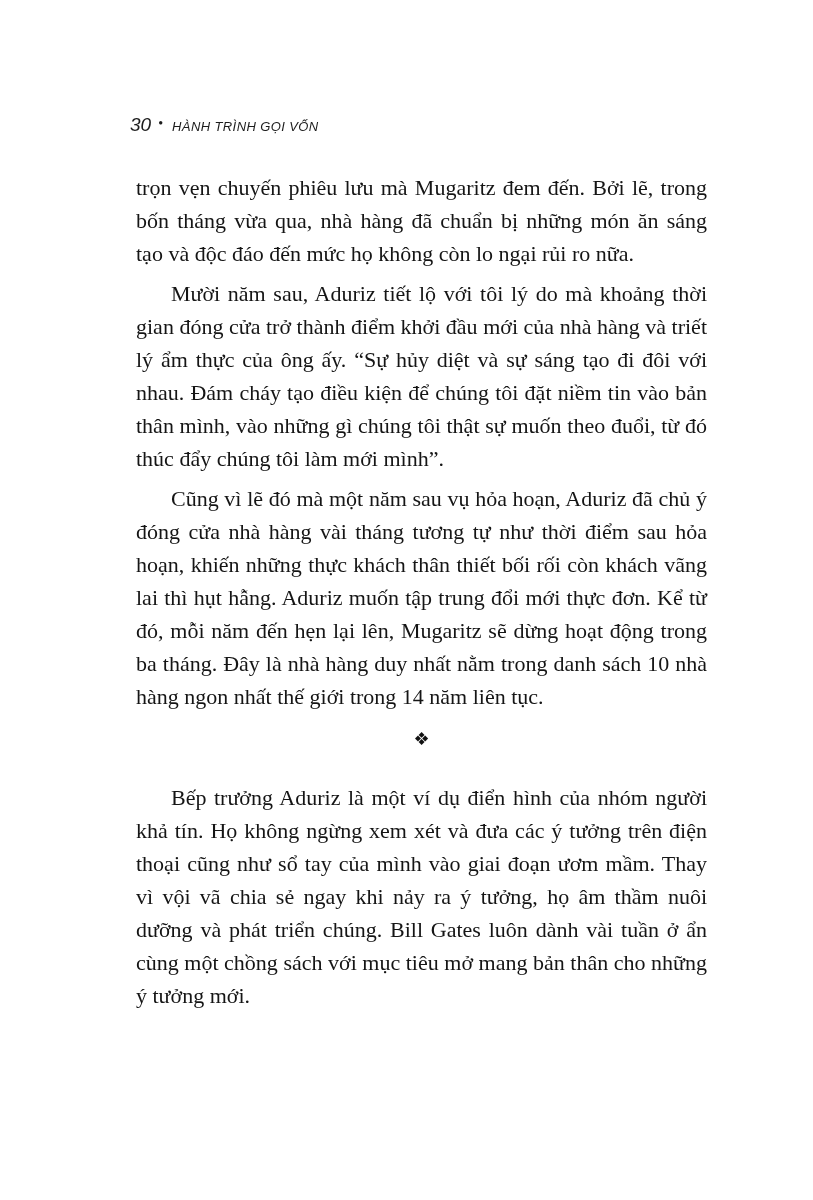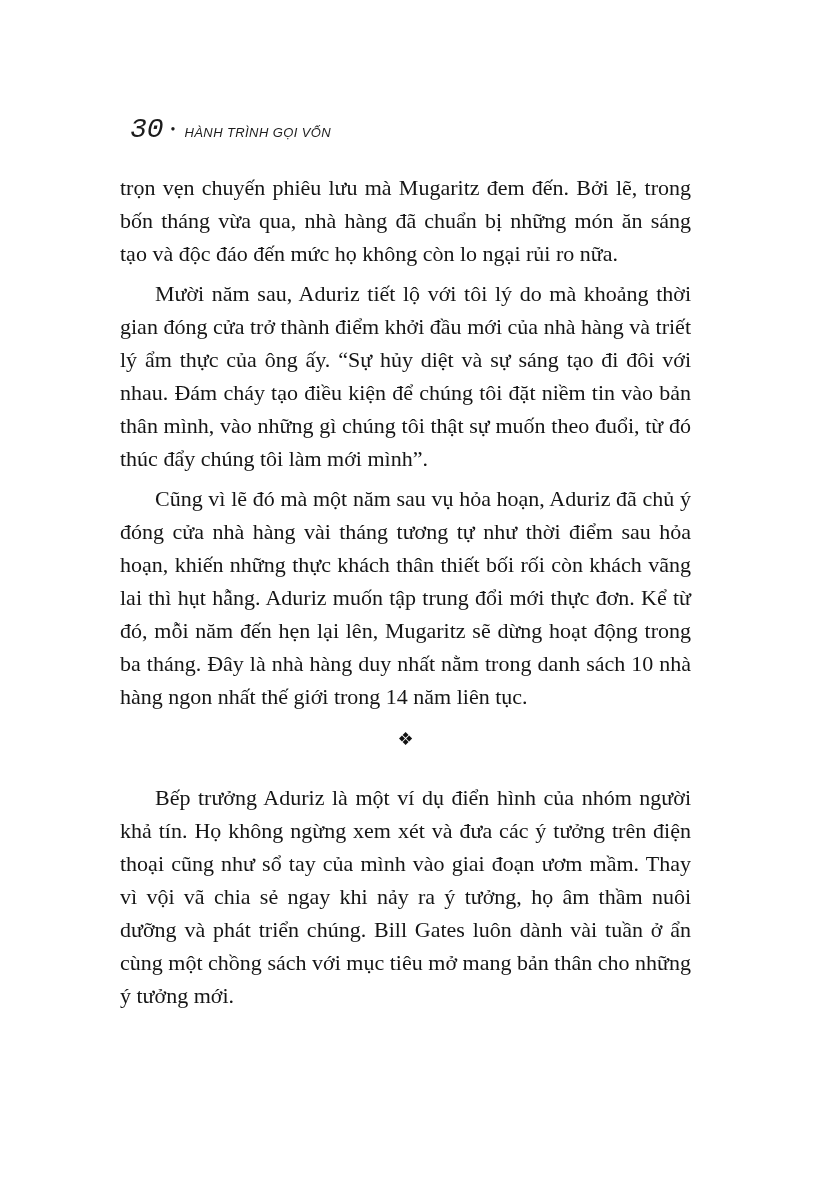--- a/index.html
+++ b/index.html
@@ -15,39 +15,39 @@
     overflow: hidden;
   }
   .running-head {
     position: absolute;
     left: 130px;
     top: 114px;
     white-space: nowrap;
     color: #1c1c1c;
   }
   .running-head .pagenum {
-    font-family: Liberation Mono, monospace;
+    font-family: Liberation Sans, sans-serif;
     font-style: italic;
-    font-size: 28px;
+    font-size: 19px;
   }
   .running-head .dot {
     font-family: "Liberation Serif", serif;
     font-size: 14px;
     vertical-align: 3px;
     margin: 0 9px 0 7px;
   }
   .running-head .runtitle {
     font-family: "Liberation Sans", sans-serif;
     font-style: italic;
     font-size: 13px;
     letter-spacing: 0.4px;
   }
   .body-text {
     position: absolute;
-    left: 120px;
+    left: 136px;
     top: 171px;
     width: 571px;
     font-family: "Liberation Serif", serif;
     font-size: 22px;
     line-height: 33px;
     text-align: justify;
     color: #151515;
   }
   .para {
     margin: 0 0 7px 0;

